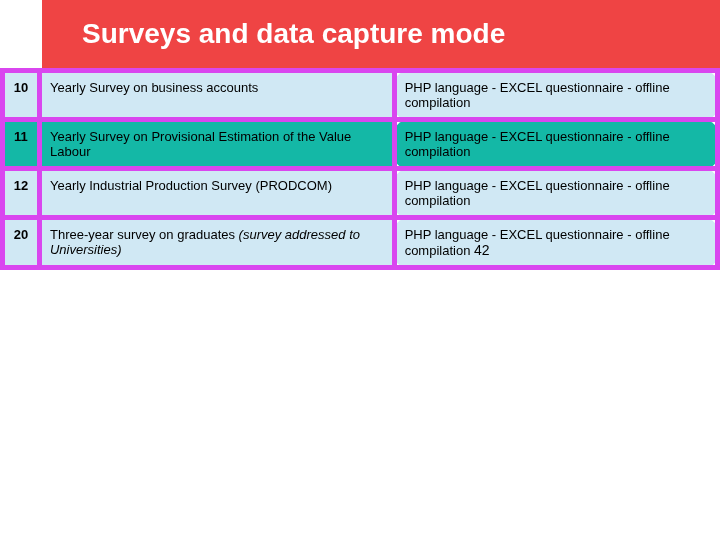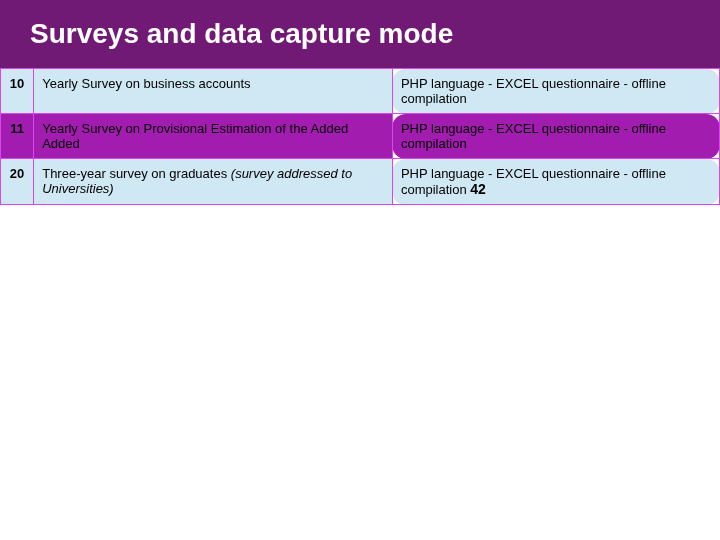--- a/index.html
+++ b/index.html
@@ -7,40 +7,41 @@
       font-family: Arial, sans-serif;
       background: #fff;
       width: 720px;
       min-height: 540px;
     }
     .page {
       width: 720px;
       padding: 0;
     }
     .title-bar {
-      background: #701a75;
-      padding: 18px 30px;
+      background: #ef4444;
+      padding: 18px 40px;
+      margin-left: 42px;
     }
     .title-bar h1 {
       color: #fff;
       font-size: 28px;
       font-weight: bold;
     }
     table {
       width: 100%;
       border-collapse: collapse;
     }
     tr.even {
       background: #d0e8f4;
     }
     tr.odd {
-      background: #a21caf;
+      background: #14b8a6;
     }
     td {
-      border: 1px solid #d946ef;
+      border: 5px solid #d946ef;
       padding: 7px 8px;
       font-size: 13px;
       vertical-align: top;
     }
     td.num {
       font-weight: bold;
       text-align: center;
       width: 30px;
       background: inherit;
     }
@@ -62,23 +63,28 @@
   </div>
   <table>
     <tbody id="table-body">
     <tr class="even">
           <td class="num">10</td>
           <td class="survey-name">Yearly Survey on business accounts</td>
           <td class="mode">PHP language - EXCEL questionnaire - offline compilation</td>
         </tr>
         <tr class="odd">
           <td class="num">11</td>
-          <td class="survey-name">Yearly Survey on Provisional Estimation of the Added Added</td>
+          <td class="survey-name">Yearly Survey on Provisional Estimation of the Value Labour</td>
+          <td class="mode">PHP language - EXCEL questionnaire - offline compilation</td>
+        </tr>
+        <tr class="even">
+          <td class="num">12</td>
+          <td class="survey-name">Yearly Industrial Production Survey (PRODCOM)</td>
           <td class="mode">PHP language - EXCEL questionnaire - offline compilation</td>
         </tr>
         <tr class="even">
           <td class="num">20</td>
           <td class="survey-name">Three-year survey on graduates <em class="italic">(survey addressed to Universities)</em></td>
-          <td class="mode">PHP language - EXCEL questionnaire - offline compilation <span style="font-size:14px; font-weight:bold;">42</span></td>
+          <td class="mode">PHP language - EXCEL questionnaire - offline compilation <span style="font-size:14px; font-weight:normal;">42</span></td>
         </tr>
       </tbody>
   </table>
 </div>
 
 </body></html>

